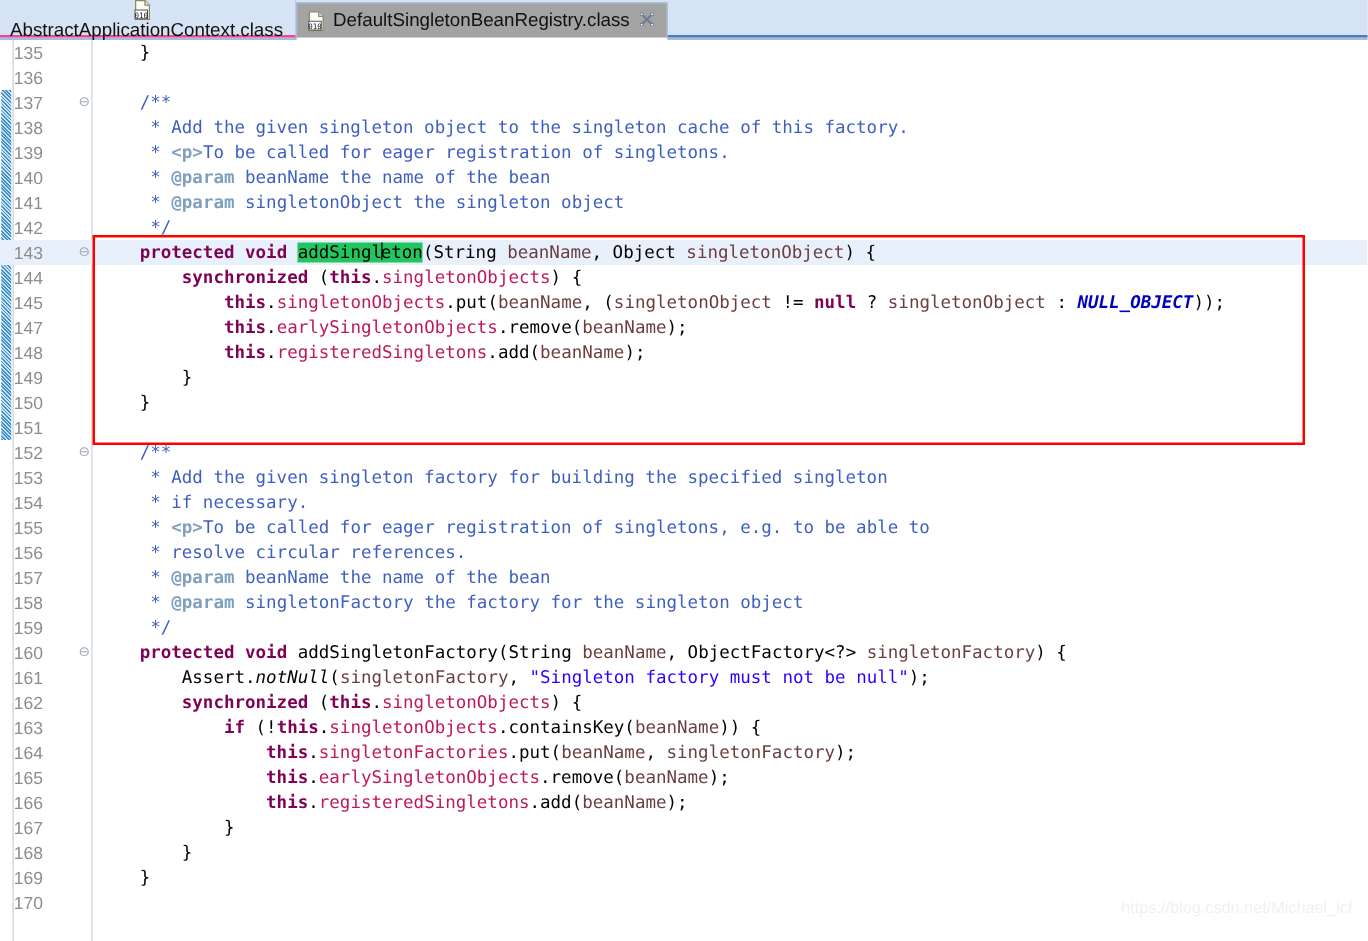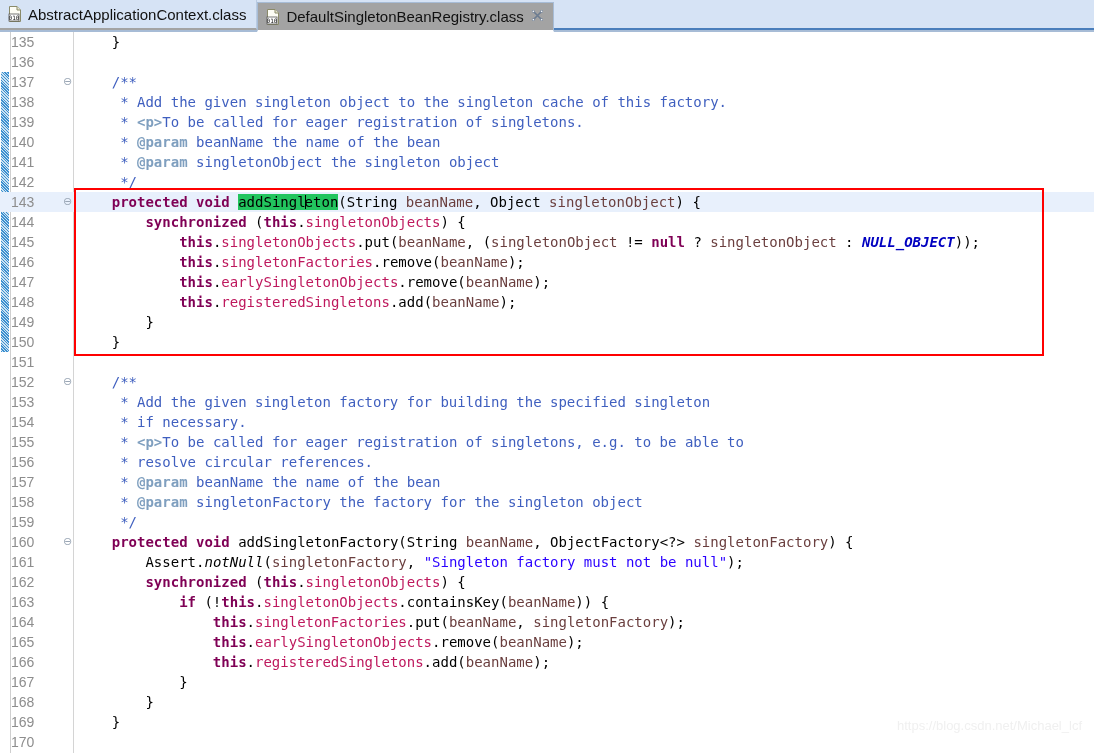--- a/index.html
+++ b/index.html
@@ -31,21 +31,22 @@
     padding: 0 10px 0 8px;
     font-size: 15px;
     color: #111;
     box-sizing: border-box;
     position: relative;
     cursor: default;
   }
   .tab.inactive {
     background: #d6e3f5;
     border-right: 1px solid #b9cbe2;
-    border-bottom: 2px solid #a3a3a3;
+    border-bottom: 2px solid #ec4899;
+    flex-direction: column;
   }
   .tab.active {
     background: #a3a3a3;
     border-top: 1px solid #a7bcd6;
     border-left: 1px solid #a7bcd6;
     border-right: 1px solid #a7bcd6;
     border-bottom: 2px solid #ffffff;
     margin-bottom: -2px;
     z-index: 3;
   }
@@ -240,21 +241,20 @@
       <div class="row"><span class="lineno">136</span><span class="code"></span></div>
       <div class="row"><span class="lineno">137</span><span class="fold">⊖</span><span class="code"><span class="cmt">    /**</span></span></div>
       <div class="row"><span class="lineno">138</span><span class="code"><span class="cmt">     * Add the given singleton object to the singleton cache of this factory.</span></span></div>
       <div class="row"><span class="lineno">139</span><span class="code"><span class="cmt">     * <span class="tag">&lt;p&gt;</span>To be called for eager registration of singletons.</span></span></div>
       <div class="row"><span class="lineno">140</span><span class="code"><span class="cmt">     * <span class="tag">@param</span> beanName the name of the bean</span></span></div>
       <div class="row"><span class="lineno">141</span><span class="code"><span class="cmt">     * <span class="tag">@param</span> singletonObject the singleton object</span></span></div>
       <div class="row"><span class="lineno">142</span><span class="code"><span class="cmt">     */</span></span></div>
       <div class="row cur"><span class="lineno">143</span><span class="fold">⊖</span><span class="code">    <span class="kw">protected</span> <span class="kw">void</span> <span class="sel"><span class="pln">addSingl</span><span class="caret"></span><span class="pln">eton</span></span>(<span class="pln">String</span> <span class="loc">beanName</span>, <span class="pln">Object</span> <span class="loc">singletonObject</span>) {</span></div>
       <div class="row"><span class="lineno">144</span><span class="code">        <span class="kw">synchronized</span> (<span class="kw">this</span>.<span class="fld">singletonObjects</span>) {</span></div>
       <div class="row"><span class="lineno">145</span><span class="code">            <span class="kw">this</span>.<span class="fld">singletonObjects</span>.<span class="pln">put</span>(<span class="loc">beanName</span>, (<span class="loc">singletonObject</span> != <span class="kw">null</span> ? <span class="loc">singletonObject</span> : <span class="sfld">NULL_OBJECT</span>));</span></div>
-      <div class="row"><span class="lineno">146</span><span class="code">            <span class="kw">this</span>.<span class="fld">singletonFactories</span>.<span class="pln">remove</span>(<span class="loc">beanName</span>);</span></div>
       <div class="row"><span class="lineno">147</span><span class="code">            <span class="kw">this</span>.<span class="fld">earlySingletonObjects</span>.<span class="pln">remove</span>(<span class="loc">beanName</span>);</span></div>
       <div class="row"><span class="lineno">148</span><span class="code">            <span class="kw">this</span>.<span class="fld">registeredSingletons</span>.<span class="pln">add</span>(<span class="loc">beanName</span>);</span></div>
       <div class="row"><span class="lineno">149</span><span class="code">        }</span></div>
       <div class="row"><span class="lineno">150</span><span class="code">    }</span></div>
       <div class="row"><span class="lineno">151</span><span class="code"></span></div>
       <div class="row"><span class="lineno">152</span><span class="fold">⊖</span><span class="code"><span class="cmt">    /**</span></span></div>
       <div class="row"><span class="lineno">153</span><span class="code"><span class="cmt">     * Add the given singleton factory for building the specified singleton</span></span></div>
       <div class="row"><span class="lineno">154</span><span class="code"><span class="cmt">     * if necessary.</span></span></div>
       <div class="row"><span class="lineno">155</span><span class="code"><span class="cmt">     * <span class="tag">&lt;p&gt;</span>To be called for eager registration of singletons, e.g. to be able to</span></span></div>
       <div class="row"><span class="lineno">156</span><span class="code"><span class="cmt">     * resolve circular references.</span></span></div>

